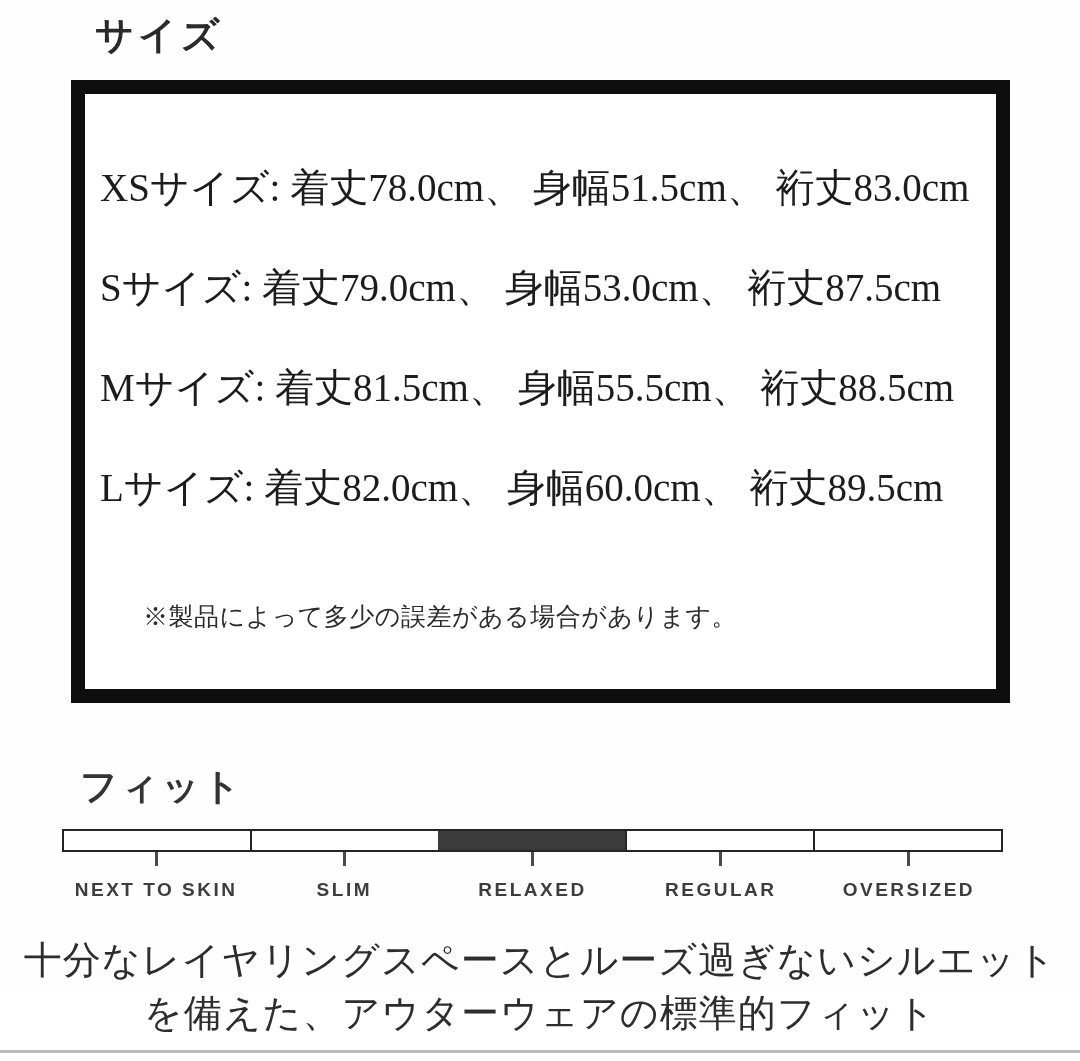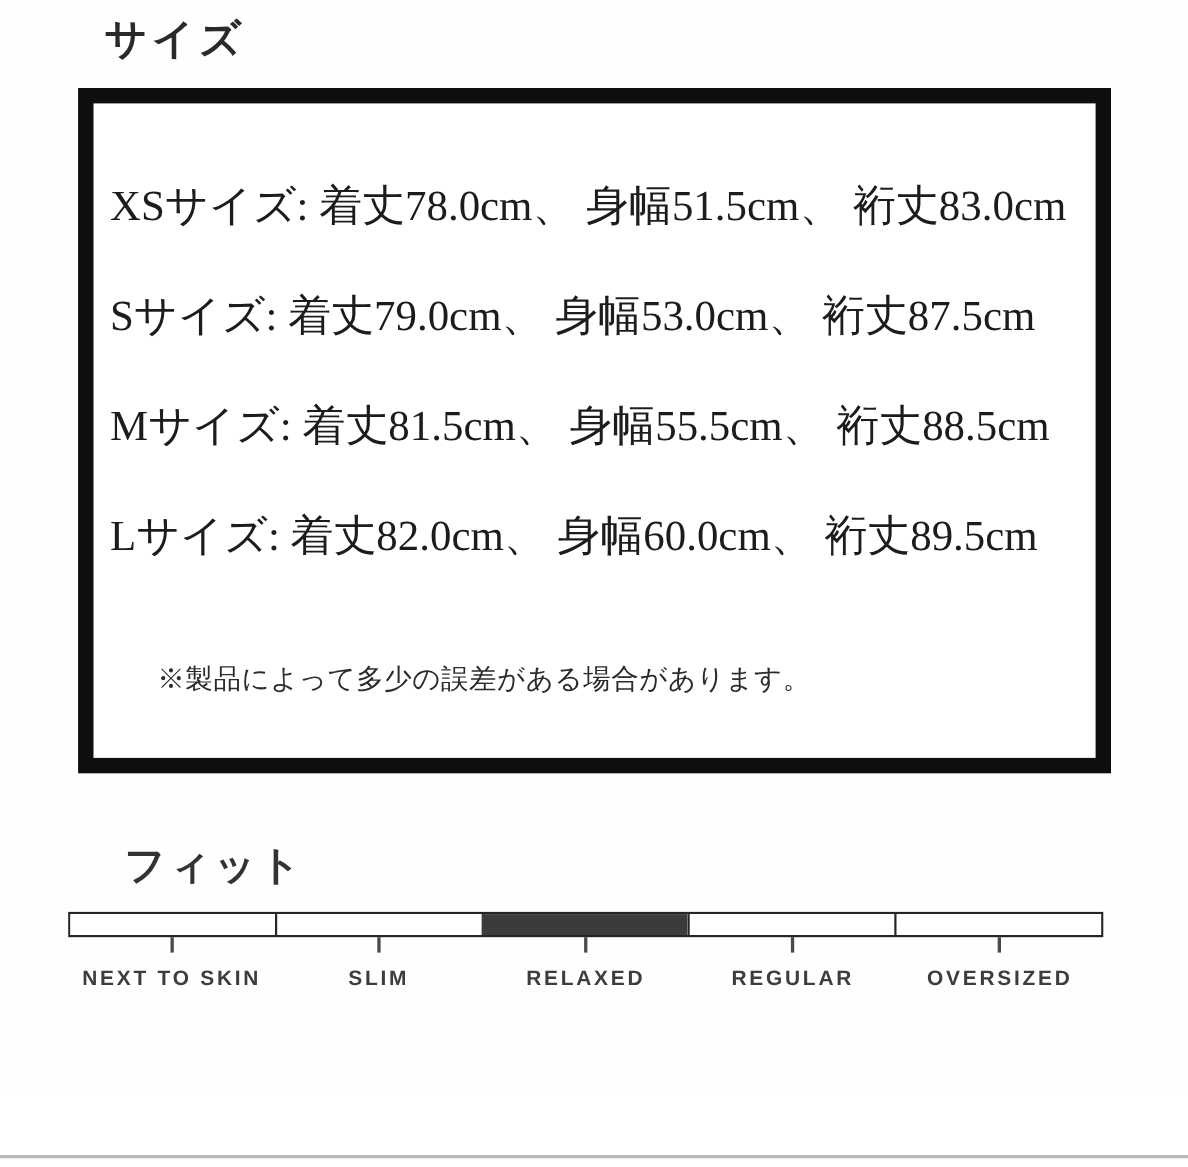--- a/index.html
+++ b/index.html
@@ -15,21 +15,20 @@
   
   .size-title {
     position: absolute; left: 95px; top: 10px;
     font-size: 38px; font-weight: 700; color: #2a2a2a;
     letter-spacing: 4px;
   }
   .fit-title {
     position: absolute; left: 80px; top: 762px;
     font-size: 37px; font-weight: 600; color: #333333;
     letter-spacing: 3px;
-    margin-left: 33px;
   }
 
   
   .size-box {
     position: absolute; left: 71px; top: 80px;
     width: 939px; height: 623px;
     border: 14px solid #0e0e0e;
     background: #ffffff;
     padding: 44px 0 0 15px;
   }
@@ -129,16 +128,20 @@
     <div class="fit-label-cell">
       <div class="fit-tick"></div>
       <div class="fit-label">REGULAR</div>
     </div>
     <div class="fit-label-cell">
       <div class="fit-tick"></div>
       <div class="fit-label">OVERSIZED</div>
     </div>
   </div>
 
+  <div class="fit-desc">
+    <div>十分なレイヤリングスペースとルーズ過ぎないシルエット</div>
+    <div>を備えた、アウターウェアの標準的フィット</div>
+  </div>
 
   <div class="bottom-divider"></div>
 
 </div>
 
 </body></html>

